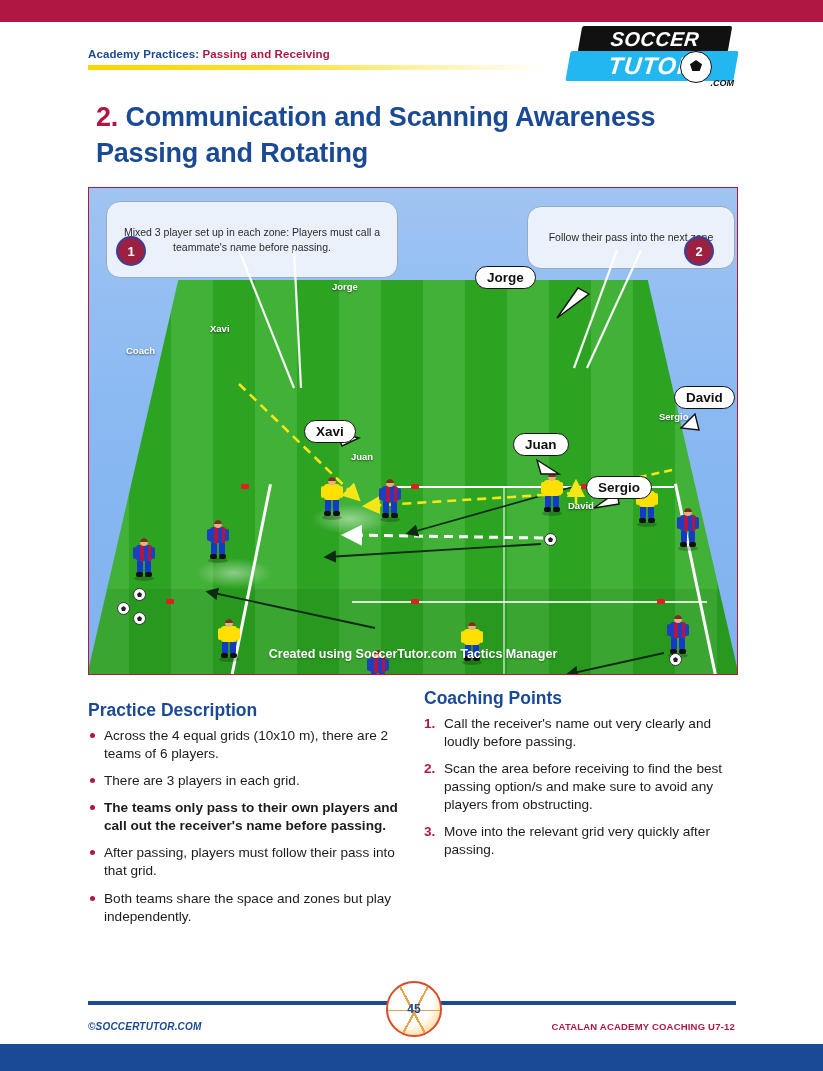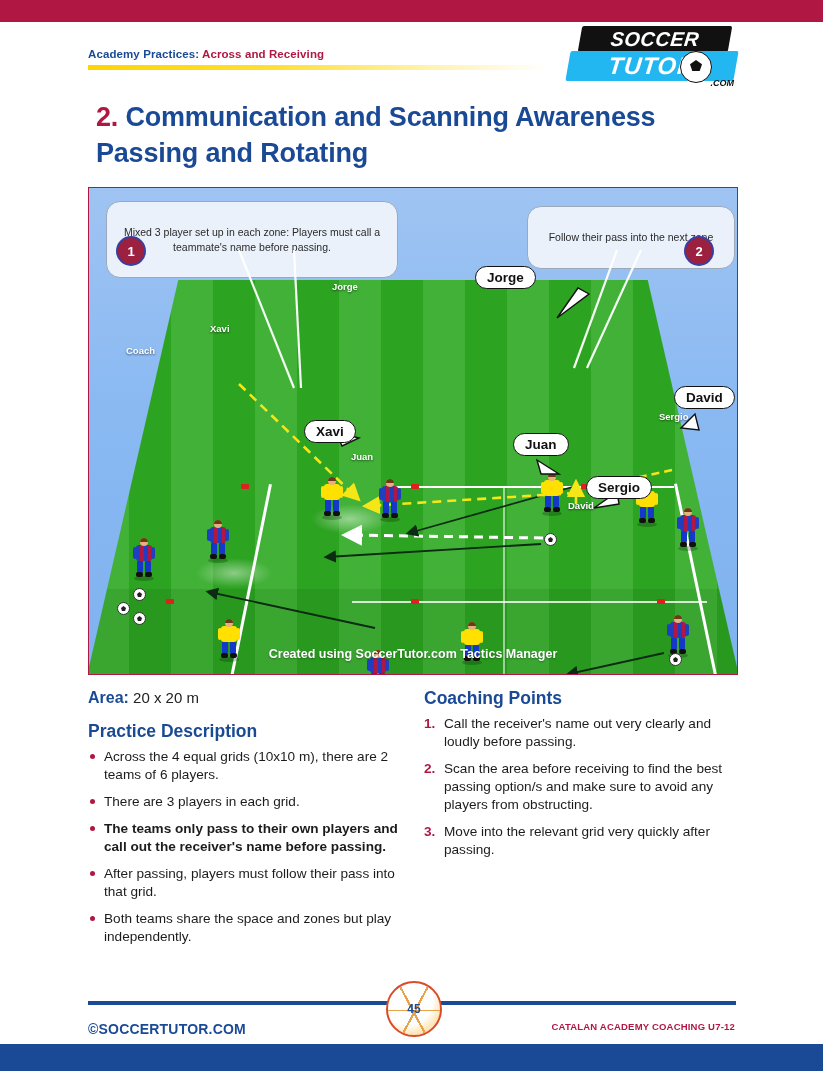--- a/index.html
+++ b/index.html
@@ -124,33 +124,33 @@
   .foot-rule{position:absolute;left:88px;top:1001px;width:648px;height:4px;background:#1a4a95;}
   .foot-ball{position:absolute;left:386px;top:981px;width:52px;height:52px;border-radius:50%;
      background:radial-gradient(circle at 38% 33%,#fff 0%,#fff 52%,#fde9c0 70%,#f6cf86 100%);
      border:2px solid #d94b2b;display:flex;align-items:center;justify-content:center;}
   .foot-ball .seam{position:absolute;width:100%;height:100%;border-radius:50%;
      background:
       linear-gradient(62deg,transparent 46%,#e8a24a 46%,#e8a24a 49%,transparent 49%),
       linear-gradient(-62deg,transparent 46%,#e8a24a 46%,#e8a24a 49%,transparent 49%),
       linear-gradient(0deg,transparent 46%,#e8a24a 46%,#e8a24a 49%,transparent 49%);}
   .foot-ball .pg{position:relative;color:#1a4a95;font-size:12px;font-weight:bold;}
-  .foot-left{position:absolute;left:88px;top:1021px;color:#1a4a95;font-size:14px;font-weight:bold;letter-spacing:.2px;}
+  .foot-left{position:absolute;left:88px;top:1021px;color:#1a4a95;font-size:10px;font-weight:bold;letter-spacing:.2px;font-style:italic;}
   .foot-right{position:absolute;right:88px;top:1021px;color:#b01843;font-size:9.5px;font-weight:bold;letter-spacing:.2px;}
 
   .arrow-layer{position:absolute;inset:0;}
 </style>
 </head>
 <body>
 
 <div class="topbar"></div>
 
 <div class="hdr">
   <div class="hdr-kicker">
-    <span class="k1">Academy Practices:</span><span class="k2"> Across and Receiving</span>
+    <span class="k1">Academy Practices:</span><span class="k2"> Passing and Receiving</span>
   </div>
   <div class="hdr-rule"></div>
 
   <div class="logo">
     <div class="logo-soccer">
       <span>SOCCER</span>
     </div>
     <div class="logo-tutor">
       <span>TUTOR</span>
     </div>
@@ -381,23 +381,20 @@
     <line x1="150" y1="62" x2="205" y2="200" stroke="#ffffff" stroke-width="2.2" opacity=".95"></line>
     <line x1="205" y1="62" x2="212" y2="200" stroke="#ffffff" stroke-width="2.2" opacity=".95"></line>
     <line x1="528" y1="62" x2="485" y2="180" stroke="#ffffff" stroke-width="2.2" opacity=".95"></line>
     <line x1="552" y1="62" x2="498" y2="180" stroke="#ffffff" stroke-width="2.2" opacity=".95"></line>
   </svg>
 
   <div class="watermark">Created using SoccerTutor.com Tactics Manager</div>
 </div>
 
 <div class="col colL">
-  <div class="area">
-    <b>Area:</b><span> 20 x 20 m</span>
-  </div>
   <div class="h2">Practice Description</div>
   <ul class="bl">
     <li>Across the 4 equal grids (10x10 m), there are 2 teams of 6 players.</li>
     <li>There are 3 players in each grid.</li>
     <li class="strong">The teams only pass to their own players and call out the receiver's name before passing.</li>
     <li>After passing, players must follow their pass into that grid.</li>
     <li>Both teams share the space and zones but play independently.</li>
   </ul>
 </div>
 

